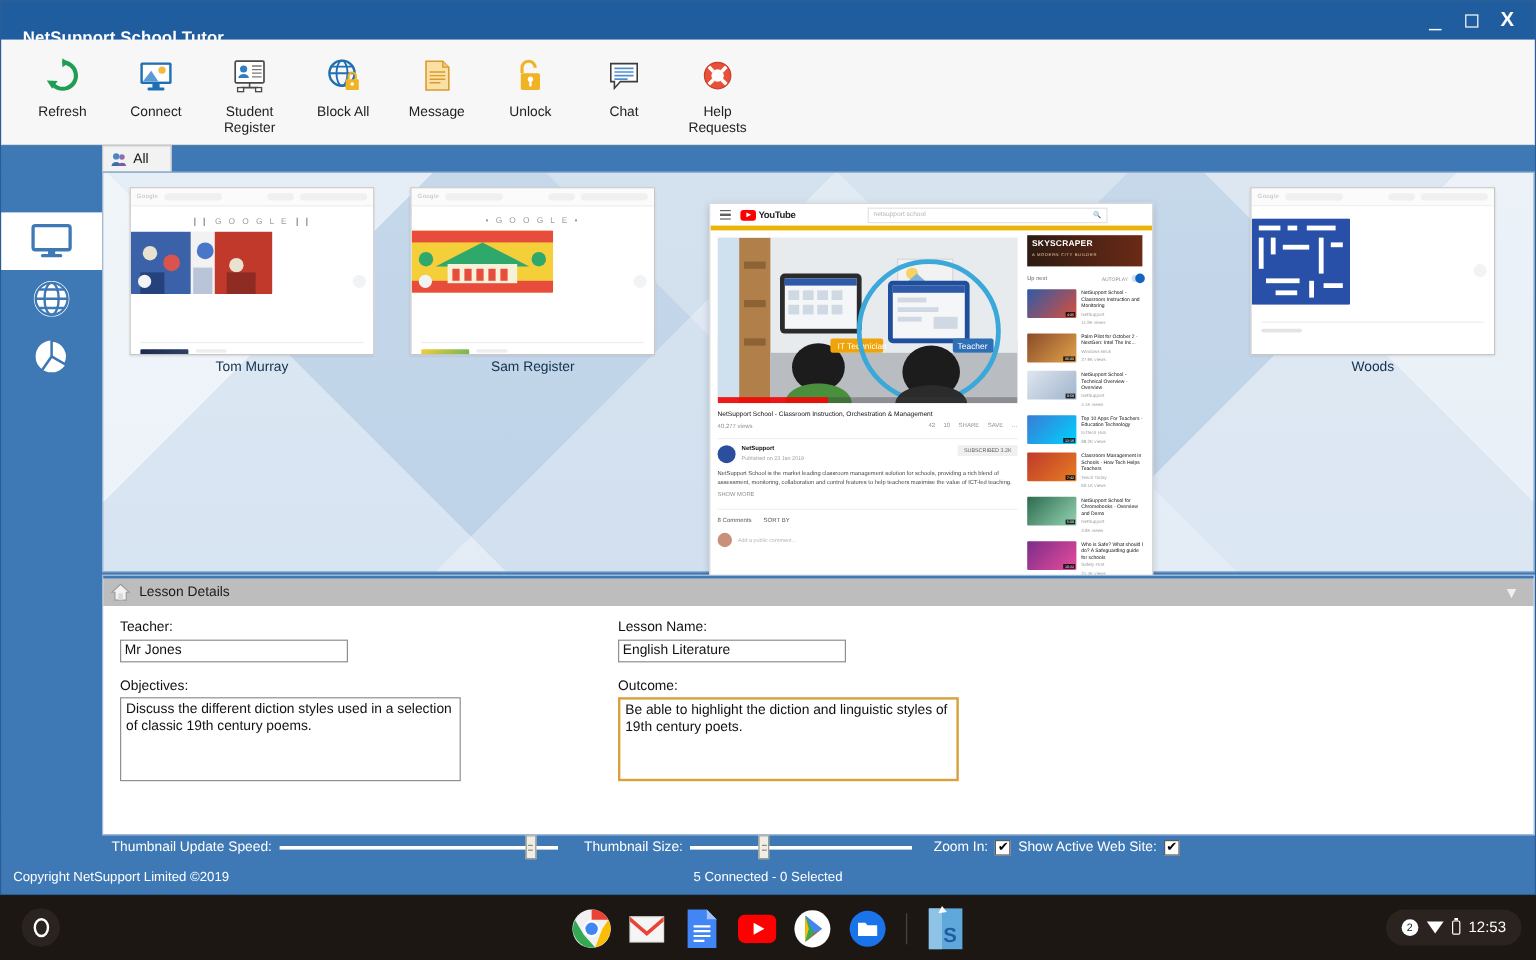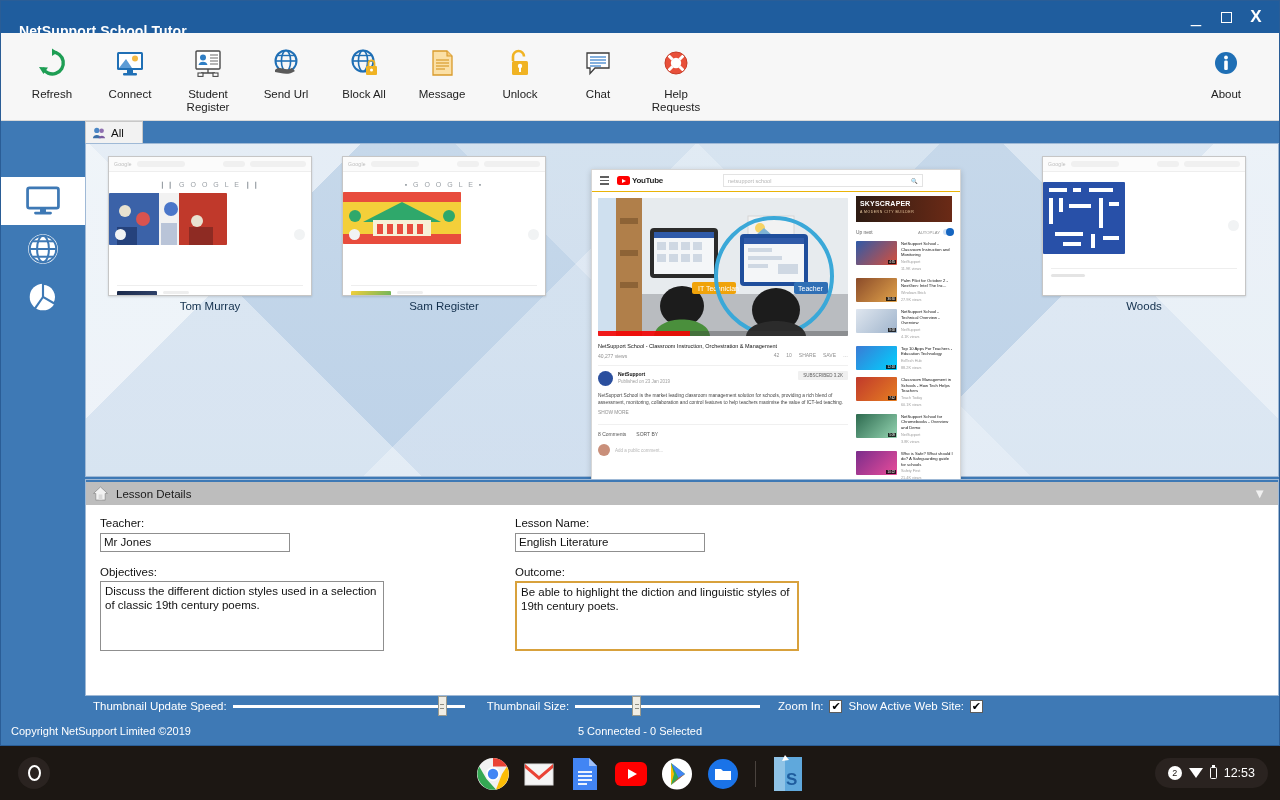--- a/index.html
+++ b/index.html
@@ -109,21 +109,21 @@
   .row-lines { flex:1; }
   .row-line { height:3px; background:#dcdcdc; border-radius:2px; margin-bottom:4px; }
 
   
   .ytwin {
     position:absolute; left:590px; top:168px; width:370px; height:388px;
     background:#ffffff; border:1px solid #d6d6d6; overflow:hidden;
     box-shadow:0 2px 6px rgba(0,0,0,.18);
     z-index:30;
   }
-  .yt-top { height:22px; background:#fff; border-bottom:1px solid #eab308; display:flex; align-items:center; padding:0 8px; gap:8px;}
+  .yt-top { height:22px; background:#fff; border-bottom:4px solid #eab308; display:flex; align-items:center; padding:0 8px; gap:8px;}
   .yt-burger { width:9px; }
   .yt-burger div { height:1.4px; background:#606060; margin:2px 0; }
   .yt-logo { display:flex; align-items:center; gap:2px; }
   .yt-play { width:13px; height:9px; background:#ff0000; border-radius:2.5px; display:flex; align-items:center; justify-content:center;}
   .yt-play:after { content:""; border-left:4px solid #fff; border-top:2.5px solid transparent; border-bottom:2.5px solid transparent; margin-left:1px;}
   .yt-word { font-size:8px; font-weight:bold; color:#282828; letter-spacing:-.3px;}
   .yt-search { flex:1; max-width:200px; margin-left:52px; height:13px; border:1px solid #e3e3e3; display:flex; align-items:center; padding:0 4px; }
   .yt-search span { font-size:5.5px; color:#b5b5b5; }
   .yt-sicon { margin-left:auto; font-size:6px; color:#999; }
   .yt-main { display:flex; height:366px; }
@@ -309,32 +309,20 @@
           <rect x="5" y="25" width="5" height="3.4" fill="#fff" stroke="#4a4a4a" stroke-width="1.1"></rect>
           <rect x="20" y="25" width="5" height="3.4" fill="#fff" stroke="#4a4a4a" stroke-width="1.1"></rect>
         </svg>
       </div>
       <div class="lbl">
         <span>Student</span><br>
         <span>Register</span>
       </div>
     </div>
 
-    <div class="tbitem">
-      <div class="ico">
-        <svg width="30" height="30" viewBox="0 0 30 30">
-          <circle cx="15" cy="13" r="10.5" fill="none" stroke="#1f6fb5" stroke-width="2"></circle>
-          <ellipse cx="15" cy="13" rx="4.6" ry="10.5" fill="none" stroke="#1f6fb5" stroke-width="1.6"></ellipse>
-          <line x1="4.5" y1="13" x2="25.5" y2="13" stroke="#1f6fb5" stroke-width="1.6"></line>
-          <line x1="6" y1="7.5" x2="24" y2="7.5" stroke="#1f6fb5" stroke-width="1.4"></line>
-          <path d="M4 22 C9 17 14 24 21 20 L24 23 C17 28 10 25 4 24 Z" fill="#5a5a5a"></path>
-        </svg>
-      </div>
-      <div class="lbl">Send Url</div>
-    </div>
 
     <div class="tbitem">
       <div class="ico">
         <svg width="30" height="30" viewBox="0 0 30 30">
           <circle cx="14" cy="13" r="10.5" fill="none" stroke="#1f6fb5" stroke-width="2"></circle>
           <ellipse cx="14" cy="13" rx="4.6" ry="10.5" fill="none" stroke="#1f6fb5" stroke-width="1.6"></ellipse>
           <line x1="3.5" y1="13" x2="24.5" y2="13" stroke="#1f6fb5" stroke-width="1.6"></line>
           <line x1="5" y1="7.5" x2="23" y2="7.5" stroke="#1f6fb5" stroke-width="1.4"></line>
           <rect x="17" y="18" width="11" height="9" rx="1" fill="#f0b323"></rect>
           <path d="M19.5 18 v-2.6 a3 3 0 0 1 6 0 V18" fill="none" stroke="#f0b323" stroke-width="1.8"></path>
@@ -403,30 +391,20 @@
         </svg>
       </div>
       <div class="lbl">
         <span>Help</span><br>
         <span>Requests</span>
       </div>
     </div>
 
     <div class="tb-spacer"></div>
 
-    <div class="tbitem about">
-      <div class="ico">
-        <svg width="30" height="30" viewBox="0 0 30 30">
-          <circle cx="15" cy="15" r="11" fill="#1f6fb5"></circle>
-          <circle cx="15" cy="9.5" r="1.9" fill="#ffffff"></circle>
-          <rect x="13.2" y="12.5" width="3.6" height="9.5" rx="1.2" fill="#ffffff"></rect>
-        </svg>
-      </div>
-      <div class="lbl">About</div>
-    </div>
   </div>
 
   <div class="tabstrip">
     <div class="tab">
       <svg width="14" height="14" viewBox="0 0 16 16">
         <circle cx="5.5" cy="5" r="3" fill="#4a86c5"></circle>
         <path d="M1 14 C1.5 9 9.5 9 10 14 Z" fill="#3b6fa8"></path>
         <circle cx="11" cy="5.5" r="2.6" fill="#8e6fb0"></circle>
         <path d="M7.5 14 C8 10 14.5 10 15 14 Z" fill="#7a5ba0"></path>
       </svg>

